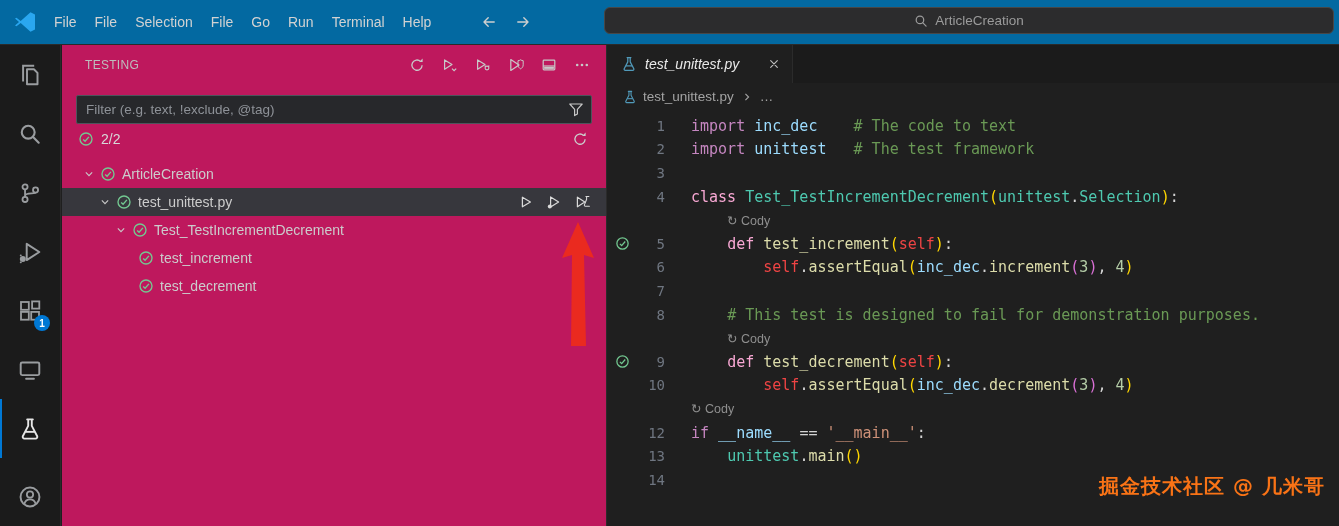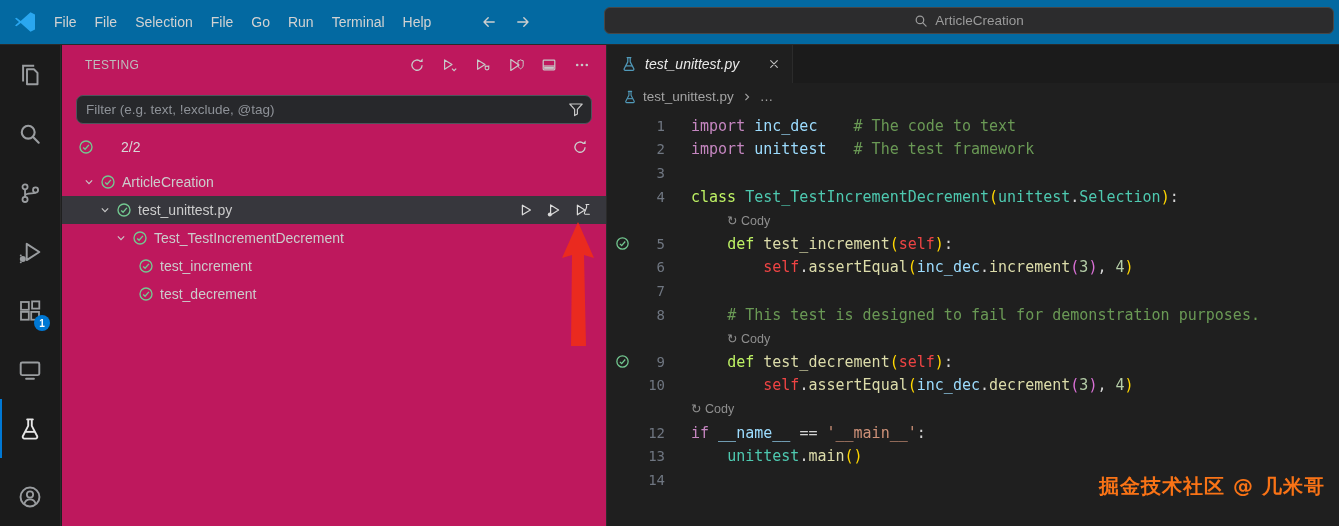--- a/index.html
+++ b/index.html
@@ -33,24 +33,24 @@
   .green{color:var(--pass-green)}
   .blue{color:var(--file-icon-blue)}
 
   
   .sidebar{position:absolute;left:62px;top:45px;bottom:0;width:544px;background:#be185d;font-size:14px}
   .sb-head{display:flex;align-items:center;height:40px;padding:0 14px 0 23px}
   .sb-title{font-size:12px;color:#bdbdbd;flex:1;letter-spacing:.3px}
   .sb-toolbar{display:flex;gap:13px;align-items:center;color:#c8c8c8}
   .tbtn{width:20px;height:20px;display:flex;align-items:center;justify-content:center;border-radius:4px;cursor:pointer}
   .filter{position:relative;margin:10px 14px 0;height:29px}
-  .filter input{width:100%;height:100%;background:#27282b;border:1px solid #4e545c;border-radius:7px;color:#ccc;font-size:13.5px;padding:0 30px 0 9px;font-family:inherit;outline:none}
+  .filter input{width:100%;height:100%;background:#27282b;border:1px solid #4e545c;border-radius:2px;color:#ccc;font-size:13.5px;padding:0 30px 0 9px;font-family:inherit;outline:none}
   .filter input::placeholder{color:#8e9298}
   .ficon{position:absolute;right:8px;top:6px;color:#c8c8c8;cursor:pointer}
-  .results{display:flex;align-items:center;height:30px;margin-top:8px;padding:0 16px;gap:27px}
+  .results{display:flex;align-items:center;height:30px;padding:0 16px;gap:7px}
   .results .count{color:#d8d8d8}
   .results .spacer{flex:1}
   .test-tree{margin-top:6px}
   .trow{display:flex;align-items:center;height:28px;position:relative;cursor:pointer;white-space:nowrap}
   .trow.selected{background:#37373d}
   .chev{width:16px;height:16px;color:#c8c8c8;flex:none;margin-right:2px;display:flex;align-items:center}
   .leaf-spacer{width:8px;flex:none}
   .tstate{width:16px;height:16px;flex:none;margin-right:6px}
   .tlabel{color:#cccccc}
   .tactions{margin-left:auto;display:flex;gap:9px;padding-right:13px;color:#dadada}
@@ -62,21 +62,21 @@
   .tab-label{font-style:italic;font-size:14px;color:#e9e9e9;flex:1}
   .tab-close{color:#bfbfbf;width:20px;height:20px;display:flex;align-items:center;justify-content:center;border-radius:4px;cursor:pointer}
   .breadcrumb{height:27px;display:flex;align-items:center;gap:6px;padding-left:16px;color:#a3a3a3;font-size:13.5px}
   .bc-item{cursor:pointer}
   .code{position:absolute;top:69px;left:0;right:0;bottom:0;font-family:"DejaVu Sans Mono",monospace;font-size:15px}
   .crow{display:flex;height:23.6px;align-items:center}
   .glyph{width:30px;display:flex;justify-content:center;flex:none}
   .lnum{width:28px;text-align:right;color:#6f7681;font-size:14px;flex:none;font-family:"DejaVu Sans Mono",monospace}
   .ltext{white-space:pre;padding-left:26px}
   .lens{font-family:"Liberation Sans",sans-serif;font-size:12.5px;color:#8f8f8f}
-  .tk-kw{color:#c586c0}.tk-kwb{color:#bef264}.tk-cls{color:#4ec9b0}.tk-fn{color:#dcdcaa}
+  .tk-kw{color:#c586c0}.tk-kwb{color:#f9a8d4}.tk-cls{color:#4ec9b0}.tk-fn{color:#dcdcaa}
   .tk-var{color:#9cdcfe}.tk-slf{color:#ef4444}.tk-num{color:#b5cea8}.tk-str{color:#ce9178}
   .tk-com{color:#6a9955}.tk-pl{color:#d4d4d4}.tk-p1{color:#ffd700}.tk-p2{color:#da70d6}
 
   
   .red-arrow{position:absolute;left:556px;top:220px;width:44px;height:128px;z-index:5}
   .red-arrow polygon{fill:var(--arrow-red)}
   .watermark{position:absolute;right:14px;bottom:26px;font-size:20px;font-weight:bold;color:#f97316;letter-spacing:1px;font-family:"DejaVu Sans",sans-serif;z-index:4}
 </style>
 </head>
 <body>

